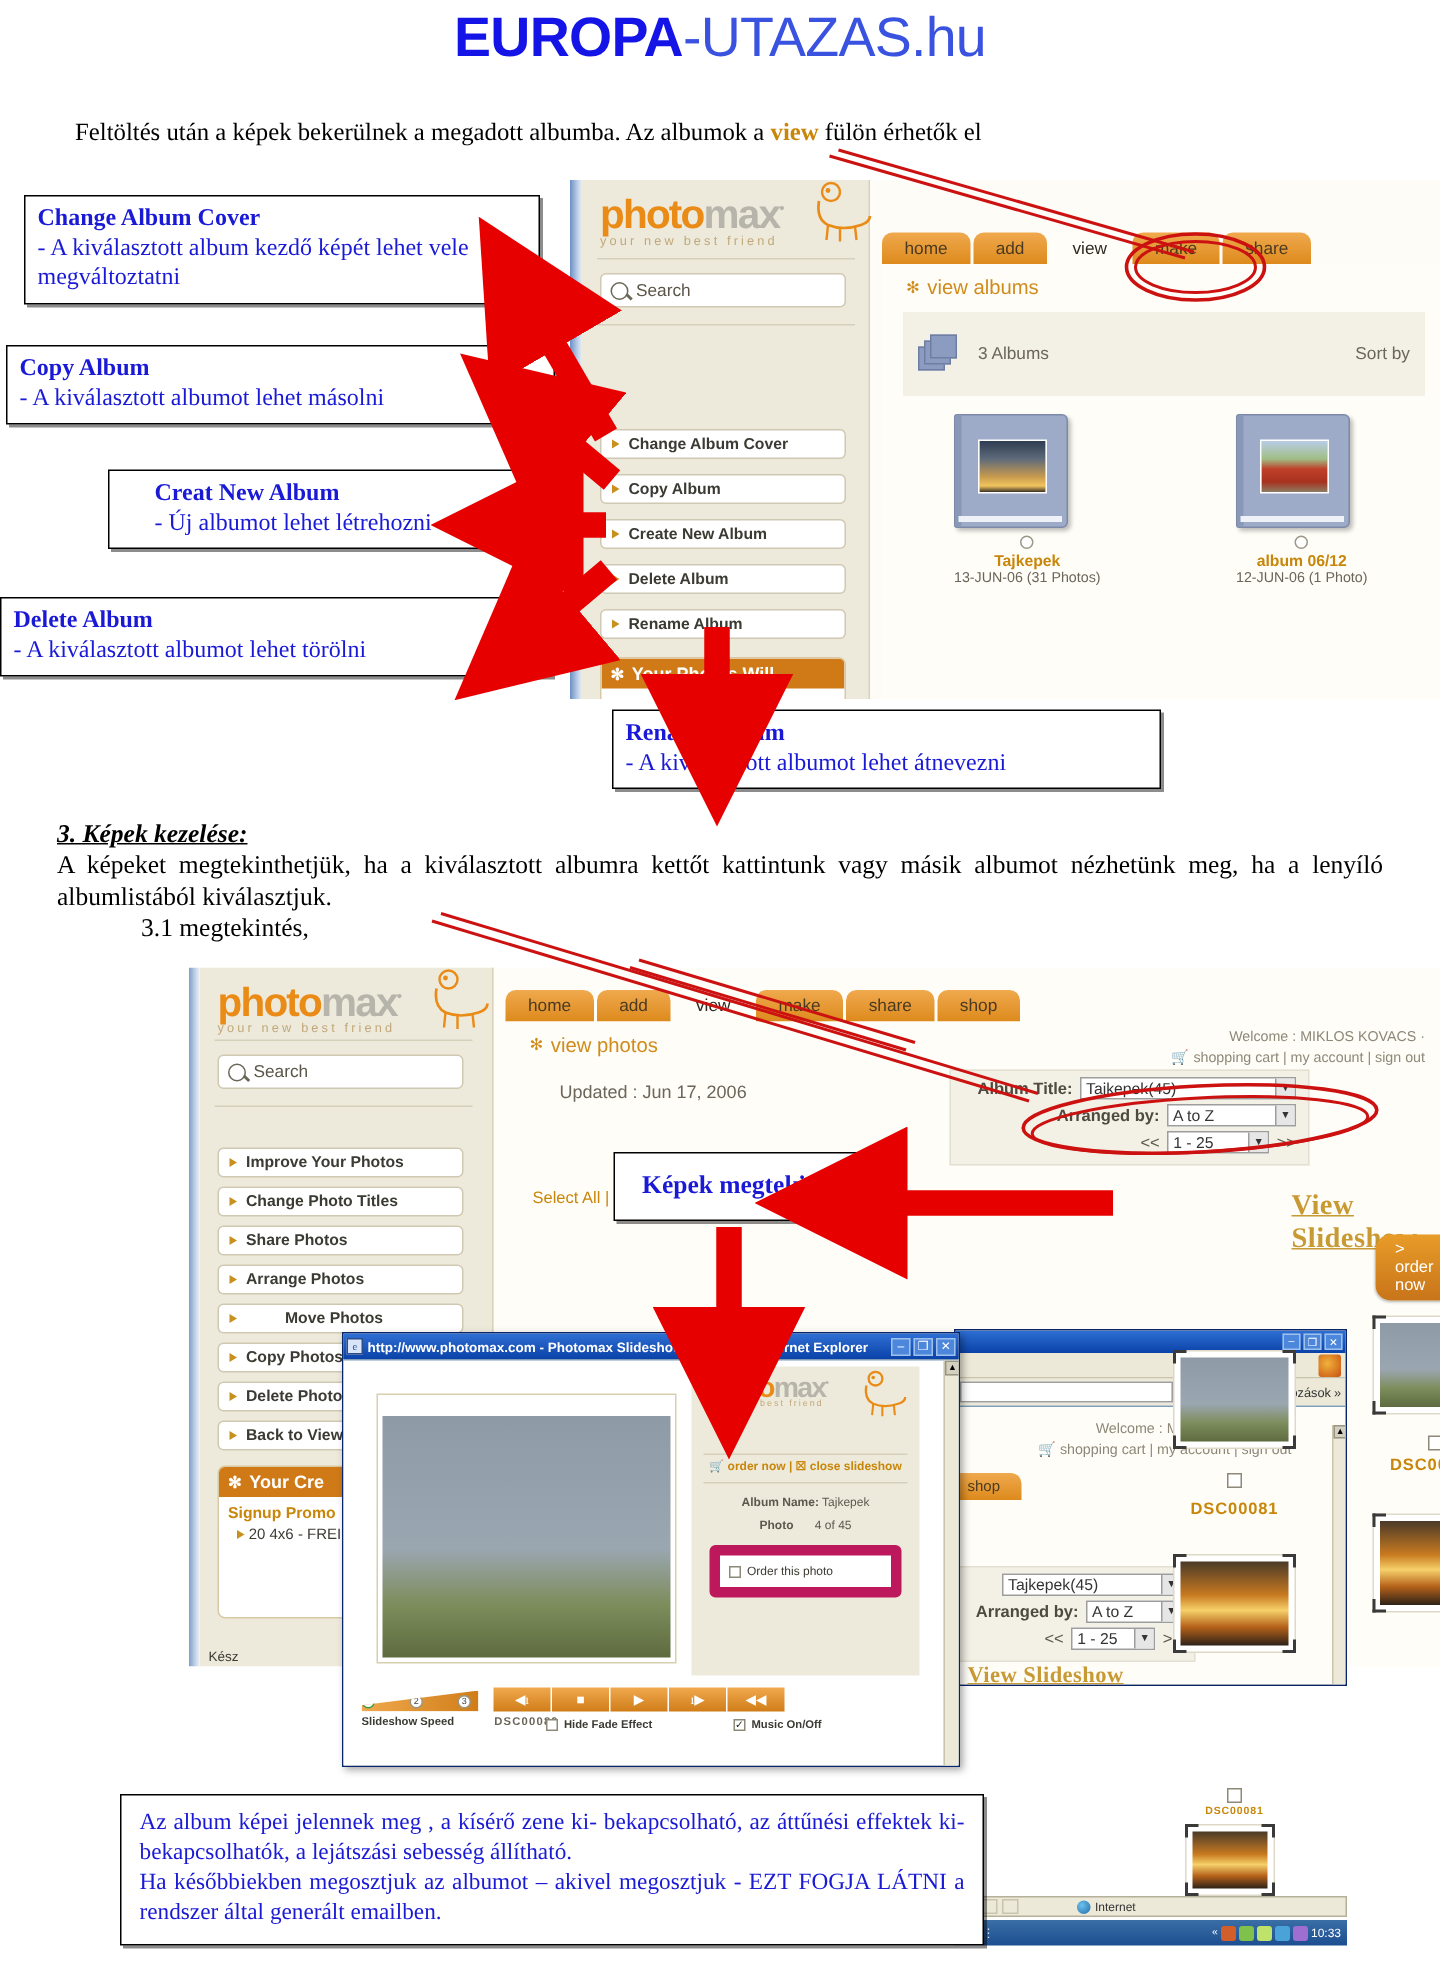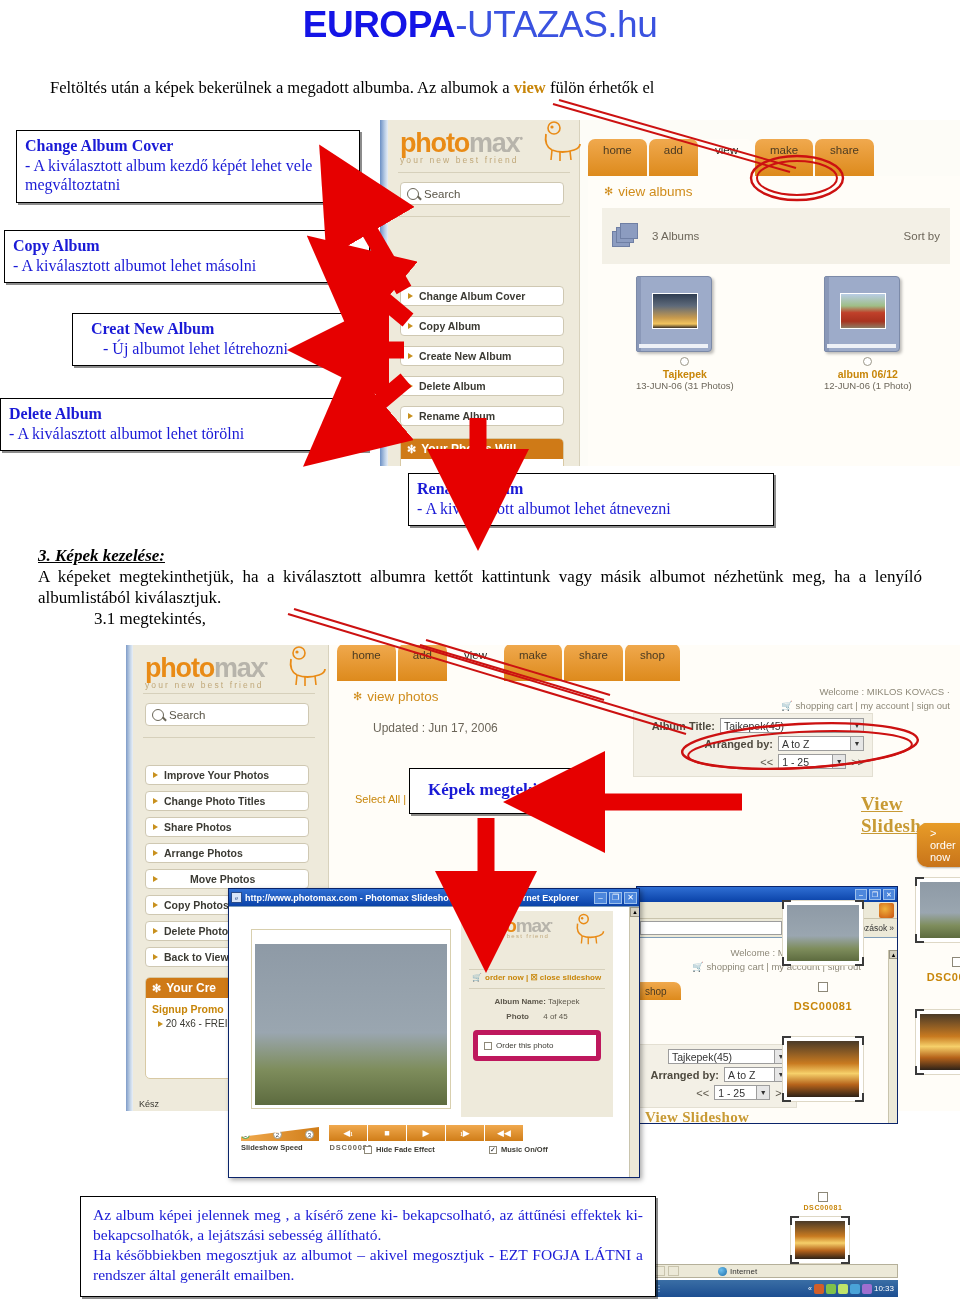--- a/index.html
+++ b/index.html
@@ -120,21 +120,21 @@
   .pm-promo .b1 { color:#c8860a; font-family:"Liberation Sans",sans-serif;
                   font-size:10.5px; font-weight:bold; padding:5px 6px 1px 6px; }
   .pm-promo .b2 { color:#3b3a33; font-family:"Liberation Sans",sans-serif;
                   font-size:10px; padding:2px 6px 7px 12px; line-height:1.25; }
 
   
   .pm-tabs { position:absolute; display:flex; align-items:flex-end; gap:2px; height:26px; }
   .pm-tab {
     font-family:"Liberation Sans",sans-serif; font-size:11.5px; color:#4a3a22;
     background:linear-gradient(180deg,#f0a94e,#dd8a1c);
-    border-radius:7px 7px 0 0; padding:5px 15px 20px 15px;
+    border-radius:7px 7px 0 0; padding:5px 15px 4px 15px;
     text-align:center; position:relative;
   }
   .pm-tab.active { background:#fffdf8; color:#2d2a22; font-weight:normal;
                    box-shadow:0 1px 0 #fffdf8; }
   .pm-content { position:absolute; background:#fffdf8; }
 
   .pm-h2 { font-family:"Liberation Sans",sans-serif; font-size:13.5px;
            color:#d08c1b; display:flex; align-items:center; gap:5px; }
   .pm-albumbar {
     background:#f3f0e6; display:flex; align-items:center;
@@ -246,21 +246,21 @@
   .ss-cap { position:absolute; left:22px; top:207px; width:200px; text-align:center;
             font-family:"Liberation Sans",sans-serif; font-size:7.5px; color:#6c665a;
             letter-spacing:0.8px; font-weight:bold;margin-top:29px; }
 
   .ss-right { position:absolute; left:232px; top:4px; width:152px; bottom:60px;
               background:#eeeadb; }
   .ss-right .lnk { font-family:"Liberation Sans",sans-serif; font-size:8px;
                    font-weight:bold; color:#c8860a; text-align:center; padding-top:3px; }
   .ss-right .info { font-family:"Liberation Sans",sans-serif; font-size:8px;
                     color:#5d584c; text-align:center; padding-top:8px; }
-  .ss-right .orderbox { margin:9px 12px 0 12px; background:#fff; border:5px solid #be185d;
+  .ss-right .orderbox { margin:9px 12px 0 12px; background:#fff; border:7px solid #be185d;
                         border-radius:4px; padding:6px 6px; display:flex; gap:4px;
                         align-items:center; font-family:"Liberation Sans",sans-serif;
                         font-size:8px; color:#3b3a33; }
 
   .ss-ctrl { position:absolute; left:8px; right:8px; bottom:6px; height:48px; }
   .ss-speed { position:absolute; left:4px; top:4px; width:78px; }
   .ss-wedge { height:14px; background:linear-gradient(90deg,#f0a94e,#d07d18);
               clip-path:polygon(0 70%,100% 0,100% 100%,0 100%); position:relative; }
   .ss-dot { position:absolute; width:9px; height:9px; border-radius:50%;
             background:#fff; border:1.5px solid #3c9d3c;
@@ -434,21 +434,21 @@
 
 <div class="callout" id="co-cover">
   <div class="ttl">Change Album Cover</div>
   <div class="dsc">- A kiválasztott album kezdő képét lehet vele megváltoztatni</div>
 </div>
 <div class="callout" id="co-copy">
   <div class="ttl">Copy Album</div>
   <div class="dsc">- A kiválasztott albumot lehet másolni</div>
 </div>
 <div class="callout" id="co-create">
-  <div class="ttl" style="margin-left:10px;">Creat New Album</div>
+  <div class="ttl" style="margin-left:22px;">Creat New Album</div>
   <div class="dsc" style="margin-left:22px;">- Új albumot lehet létrehozni</div>
 </div>
 <div class="callout" id="co-delete">
   <div class="ttl">Delete Album</div>
   <div class="dsc">- A kiválasztott albumot lehet törölni</div>
 </div>
 <div class="callout" id="co-rename">
   <div class="ttl">Rename Album</div>
   <div class="dsc">- A kiválasztott albumot lehet átnevezni</div>
 </div>

